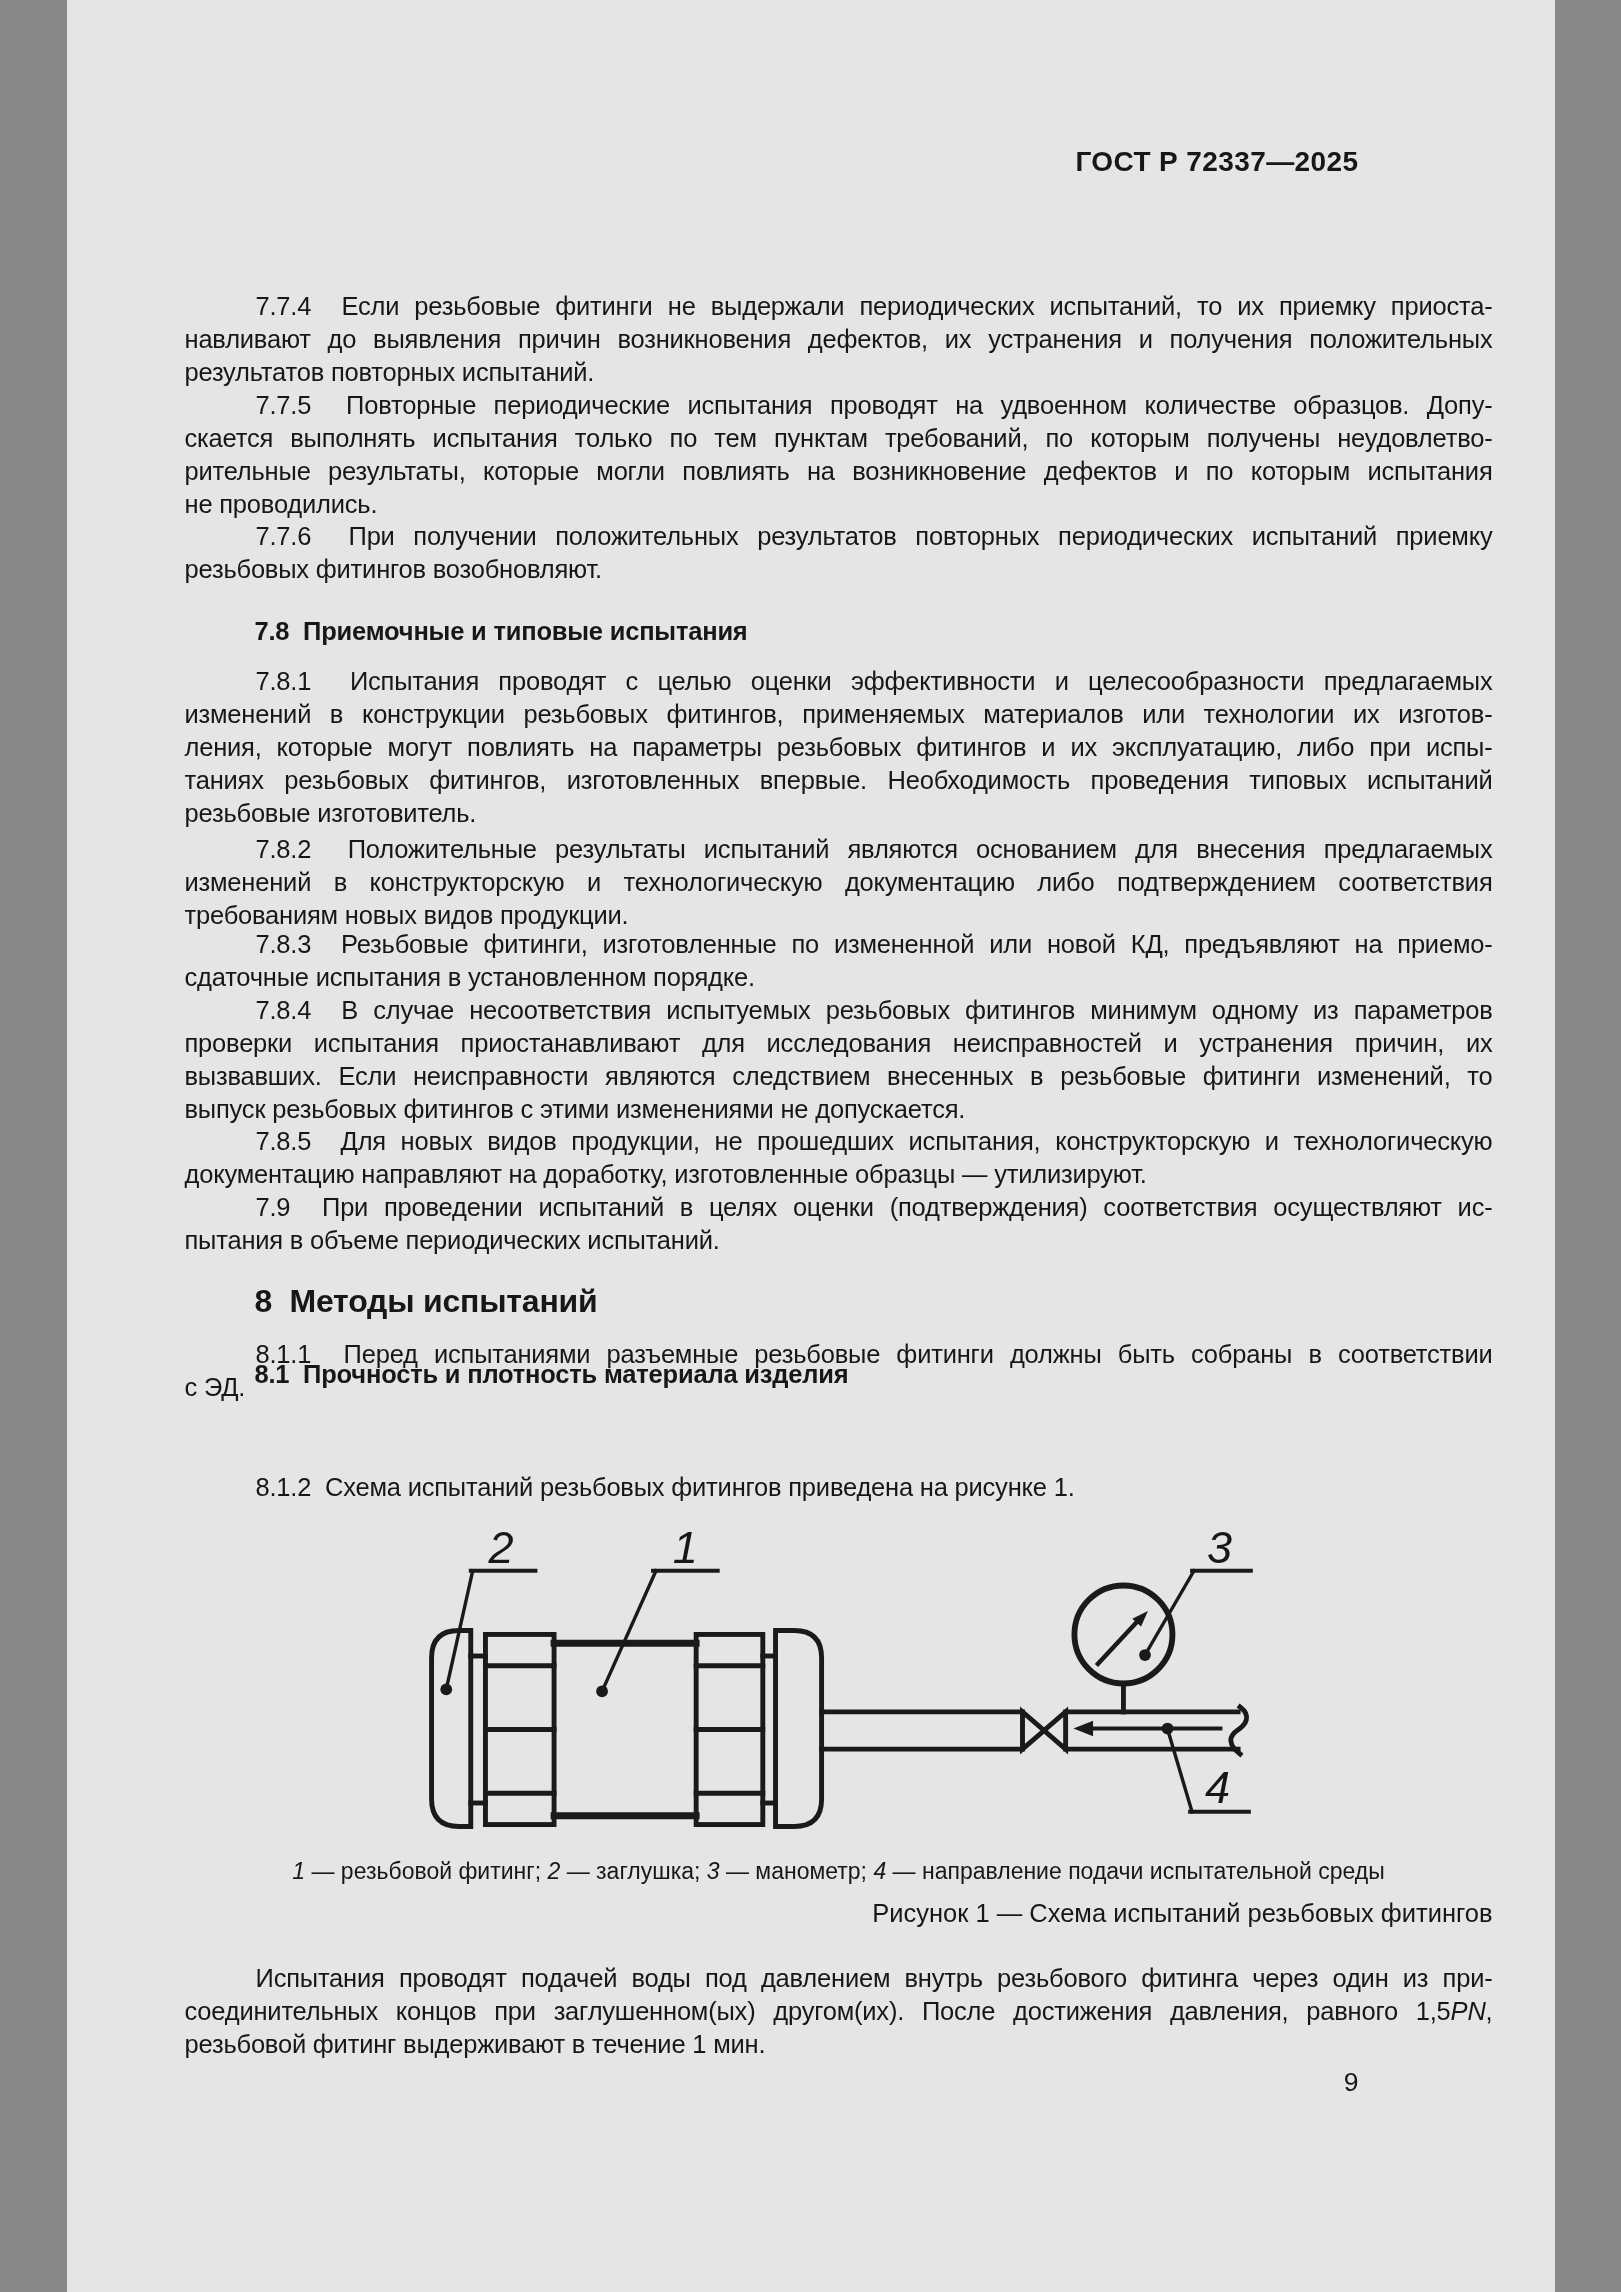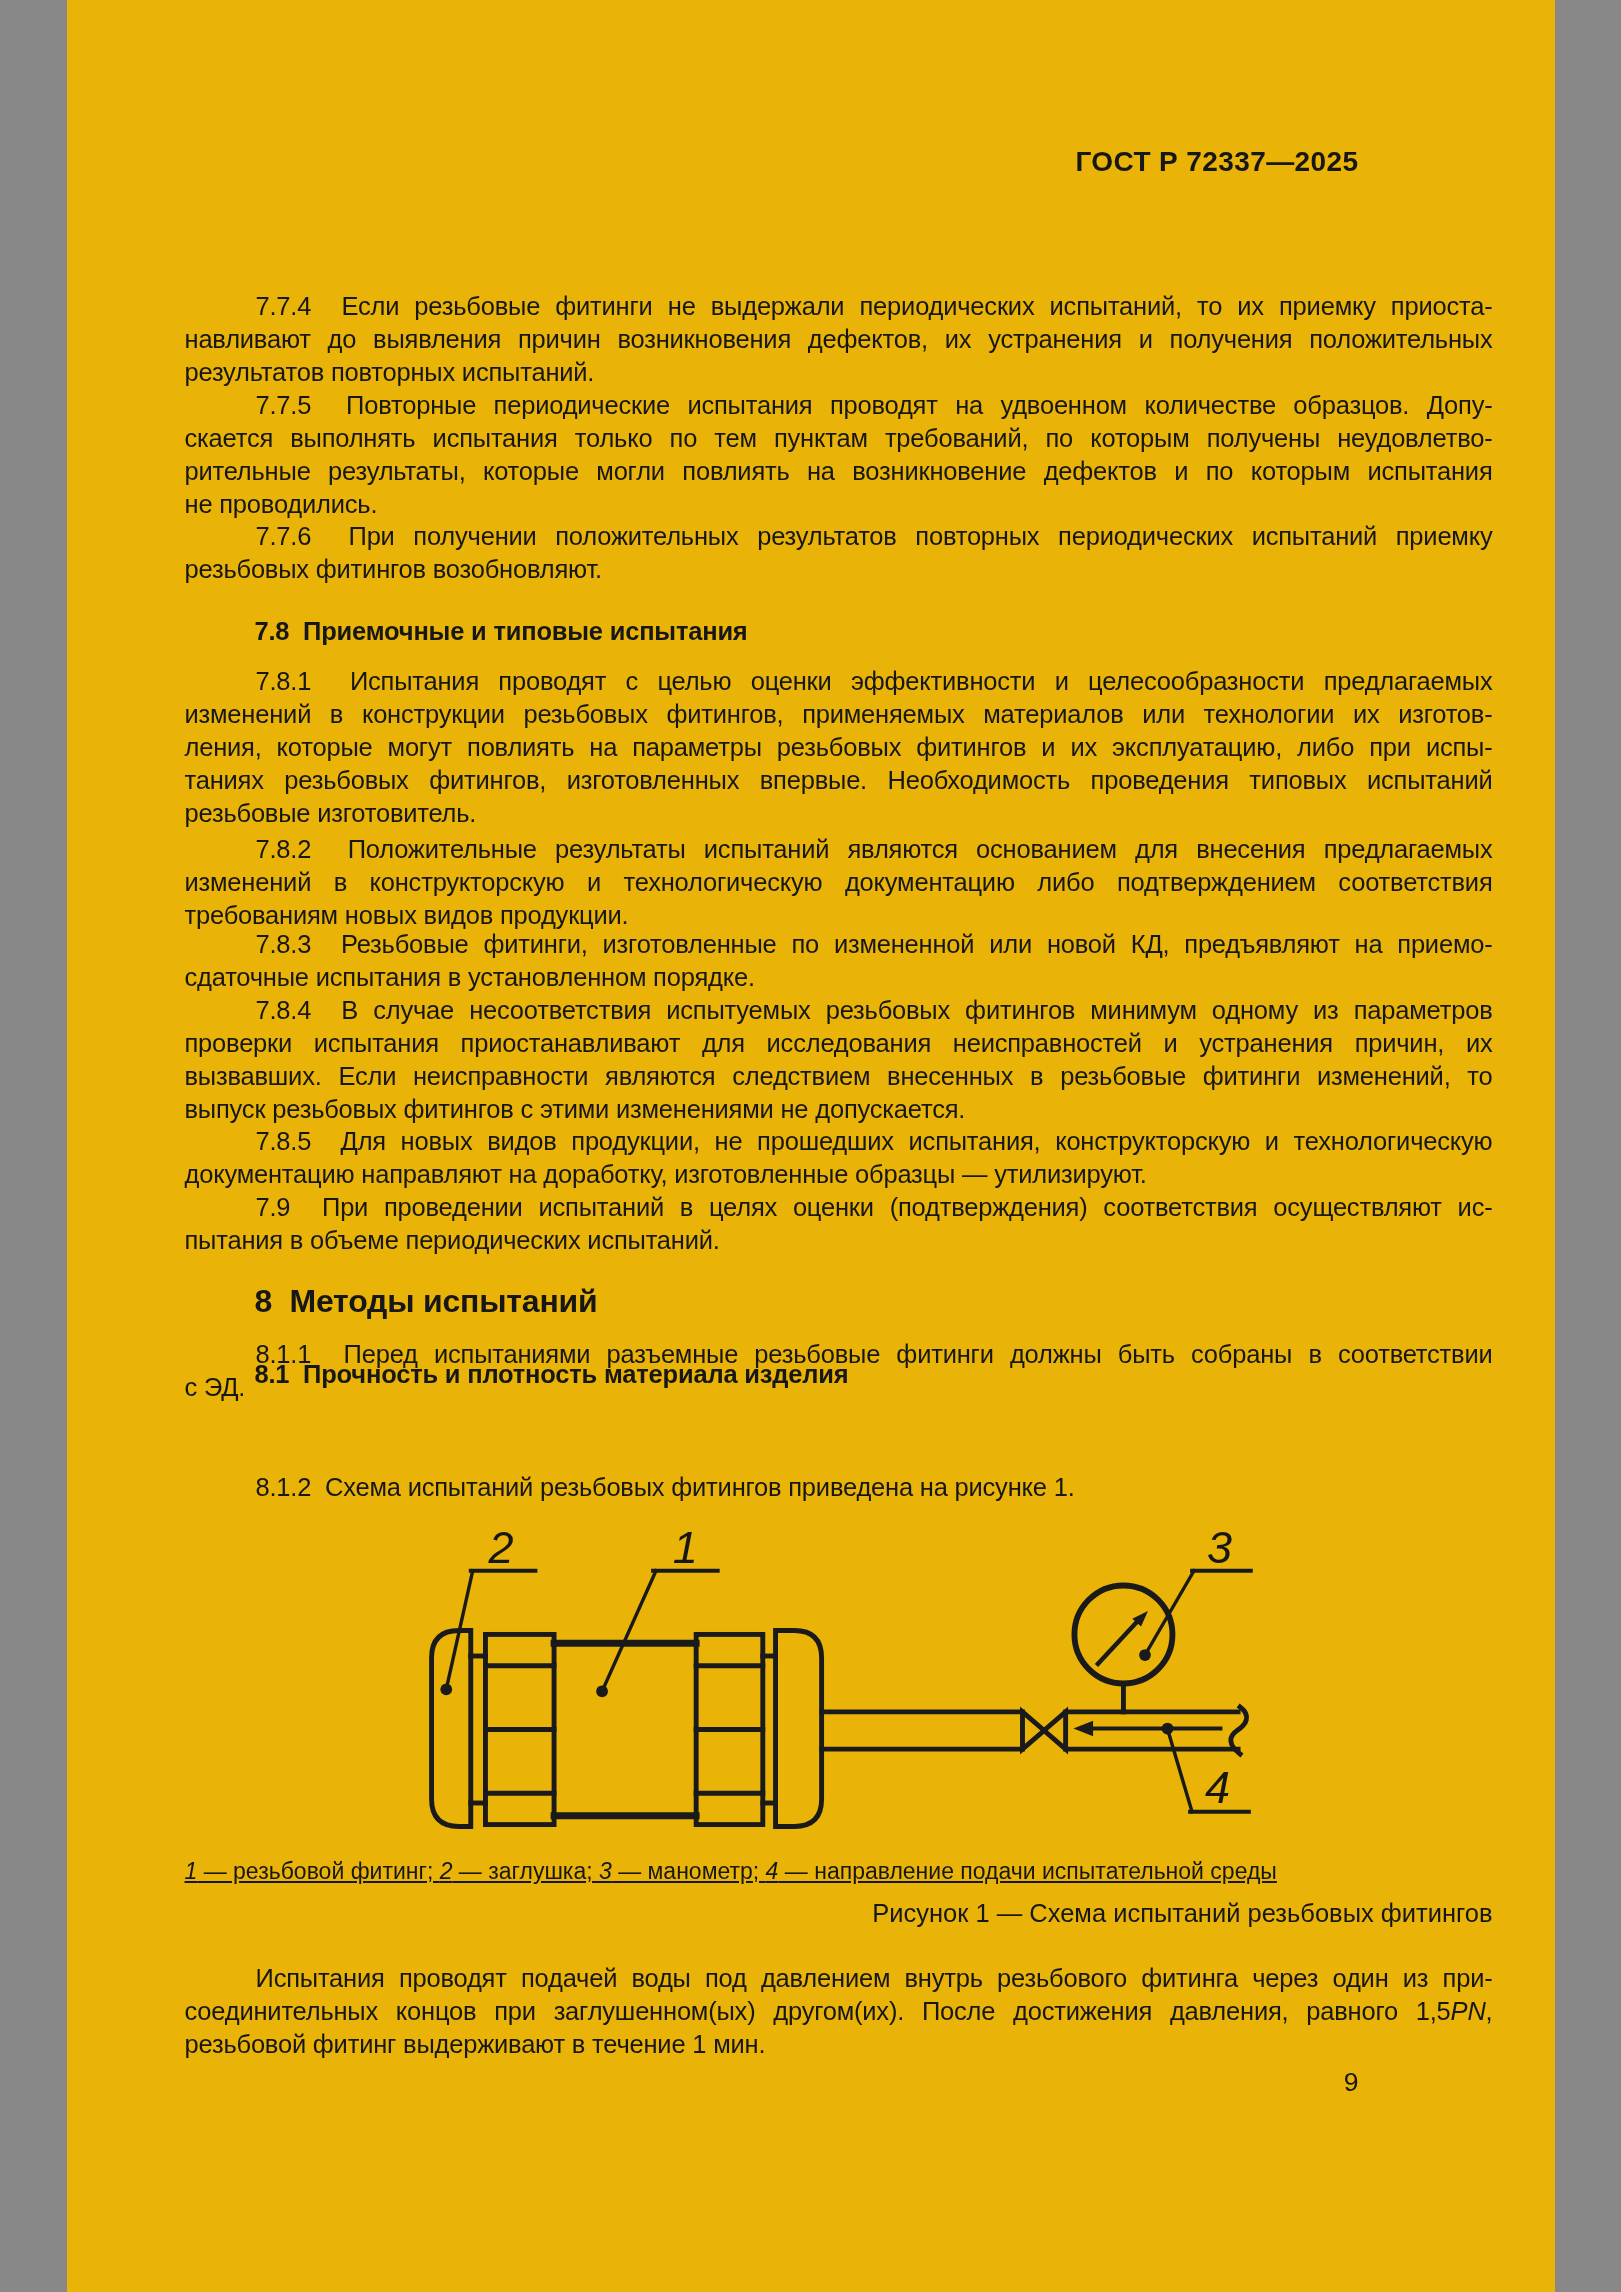--- a/index.html
+++ b/index.html
@@ -1,25 +1,25 @@
 <!DOCTYPE html>
 <html><head>
 <meta charset="utf-8">
 <style>
   html,body{margin:0;padding:0;background:#888;}
-  .page{position:relative;width:1488px;height:2293px;background:#eab308;
+  .page{position:relative;width:1488px;height:2293px;background:#e5e5e5;
         font-family:"Liberation Sans","DejaVu Sans",sans-serif;color:#171717;overflow:hidden;margin:0 auto;}
   .hdr{position:absolute;top:146px;right:196px;font-weight:bold;font-size:28px;letter-spacing:0.4px;white-space:nowrap;}
   .para{position:absolute;left:118px;width:1308px;font-size:25.5px;line-height:33px;letter-spacing:-0.2px;}
   .para .line{white-space:nowrap;text-align:justify;text-align-last:justify;text-justify:inter-word;}
   .para .line.last{text-align-last:left;}
   .para .line.ind{padding-left:71px;}
   .hbold{position:absolute;left:188px;font-weight:bold;font-size:25.5px;letter-spacing:-0.2px;white-space:nowrap;}
   .hbig{position:absolute;left:188px;font-weight:bold;font-size:32px;letter-spacing:-0.2px;white-space:nowrap;}
-  .legend{position:absolute;left:118px;width:1308px;top:1858px;font-size:23px;white-space:nowrap;text-decoration:underline;}
+  .legend{position:absolute;left:118px;width:1308px;top:1858px;font-size:23px;text-align:center;white-space:nowrap;}
   .caption{position:absolute;left:118px;width:1308px;top:1899px;font-size:25.5px;text-align:right;white-space:nowrap;}
   .pageno{position:absolute;top:2067px;right:196px;font-size:26.5px;}
   .it{font-style:italic;}
   svg.fig{position:absolute;left:294px;top:1509px;}
   svg.fig text{font-family:"Liberation Sans","DejaVu Sans",sans-serif;font-size:46px;font-style:italic;fill:#171717;}
 </style>
 </head>
 <body>
 
 <div class="page">

